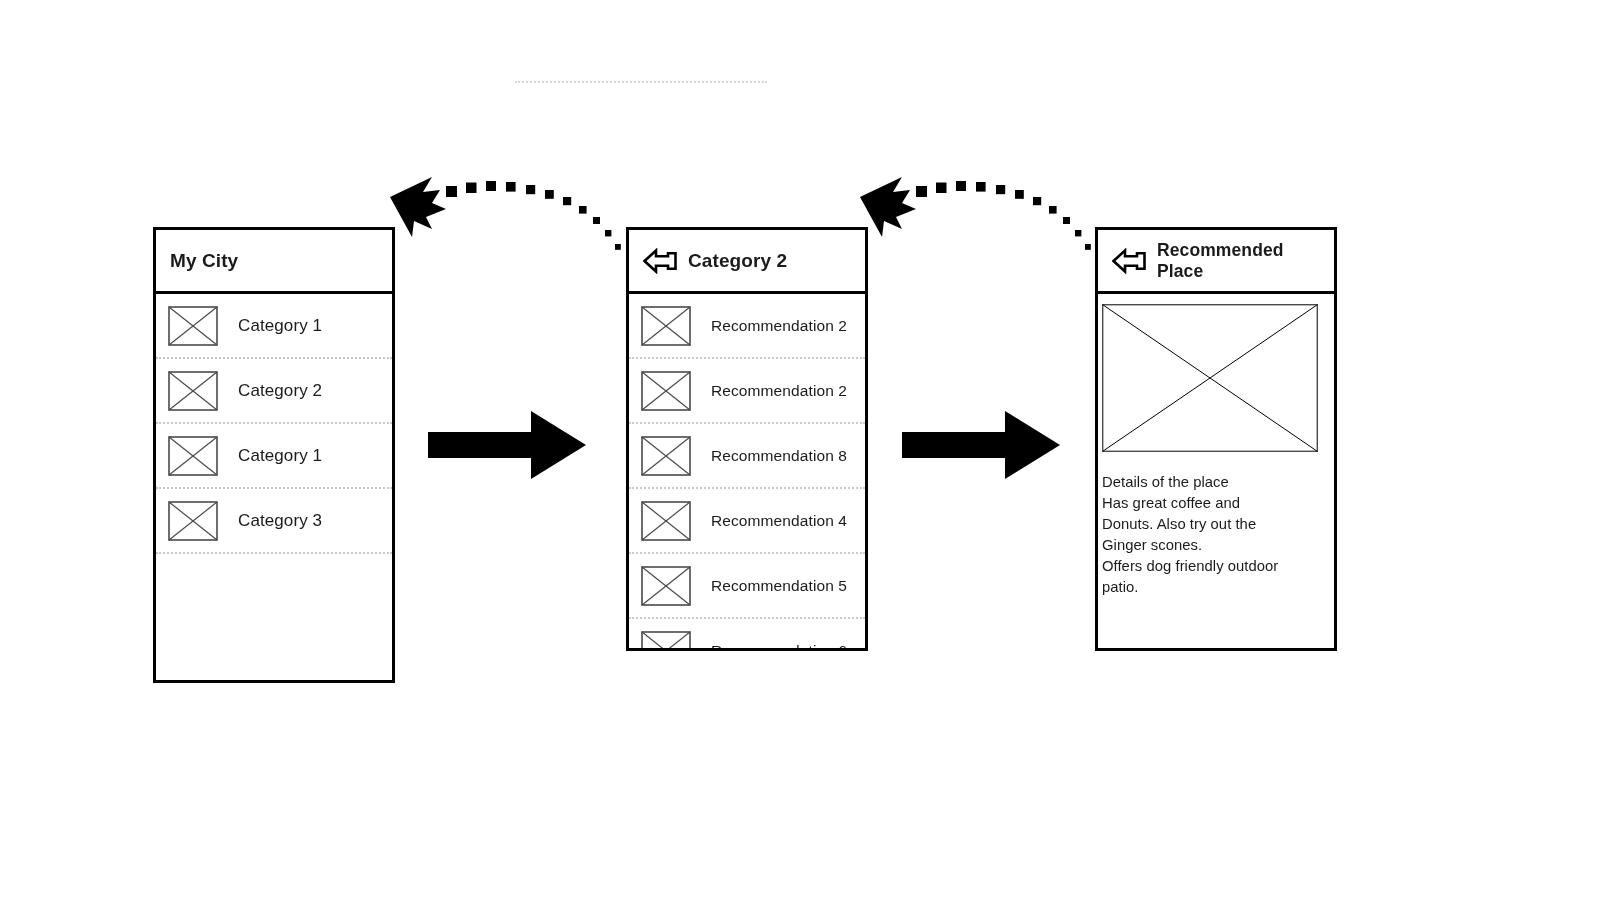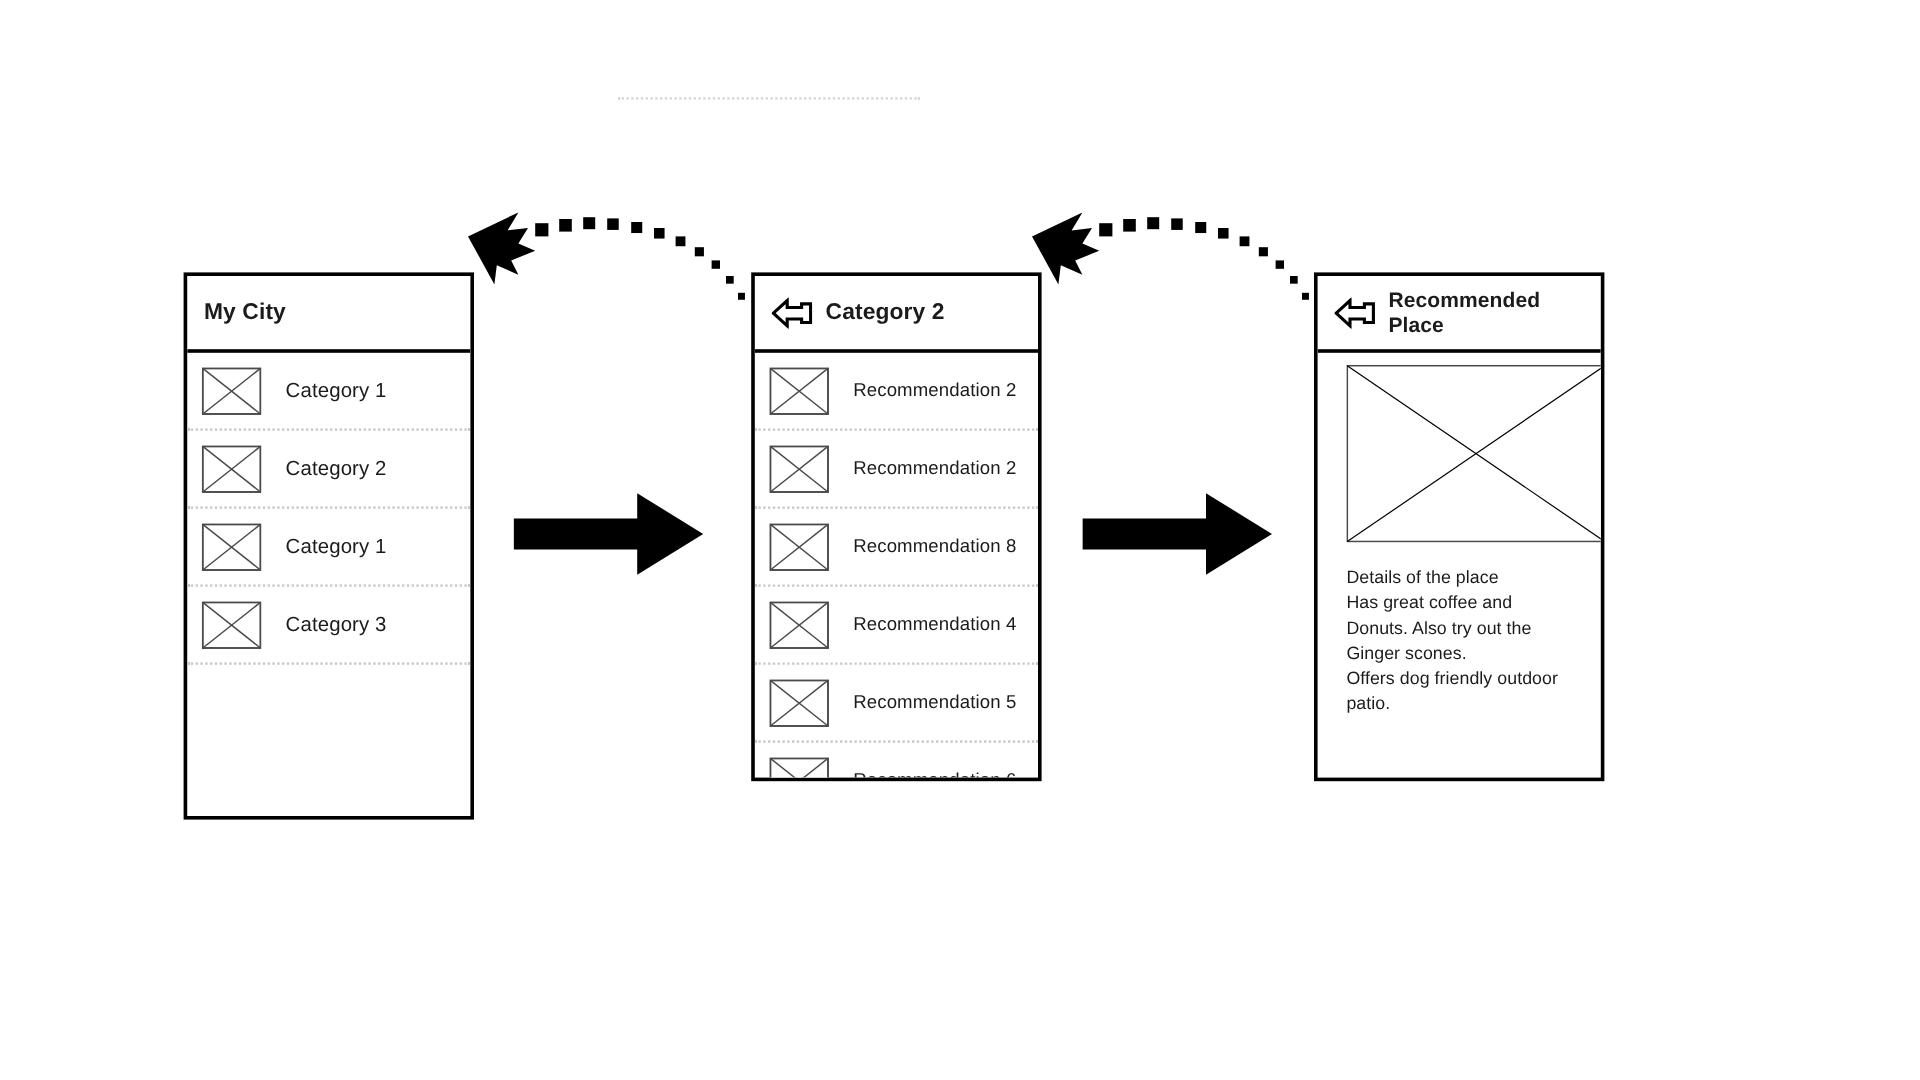--- a/index.html
+++ b/index.html
@@ -81,21 +81,21 @@
     margin-right: 20px;
   }
   .row-label {
     font-size: 15.5px;
     letter-spacing: .1px;
     white-space: nowrap;
   }
   .row-label.home { font-size: 17px; }
 
   
-  .detail-body { padding: 10px 12px 0 24px; }
+  .detail-body { padding: 10px 12px 0 4px; }
   .hero {
     display: block;
     width: 216px;
     height: 148px;
   }
   .detail-text {
     margin-top: 20px;
     font-size: 14.8px;
     line-height: 1.42;
     white-space: pre-line;

